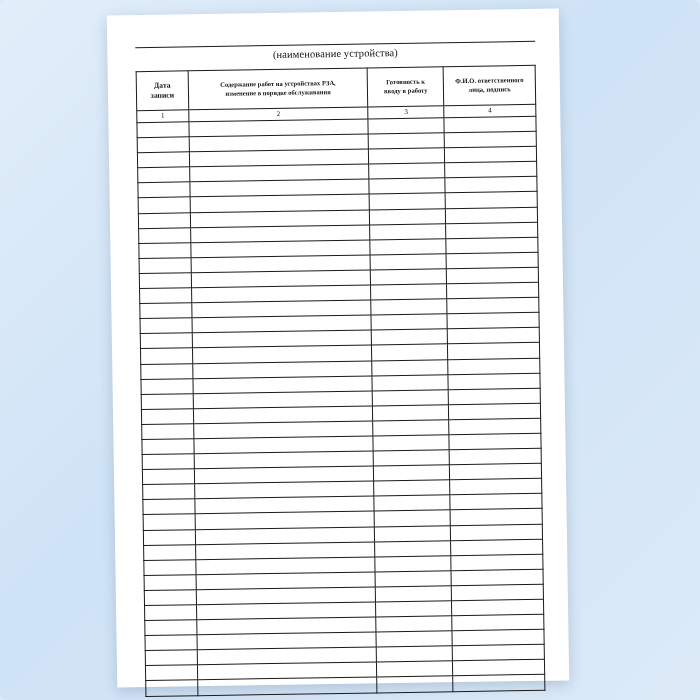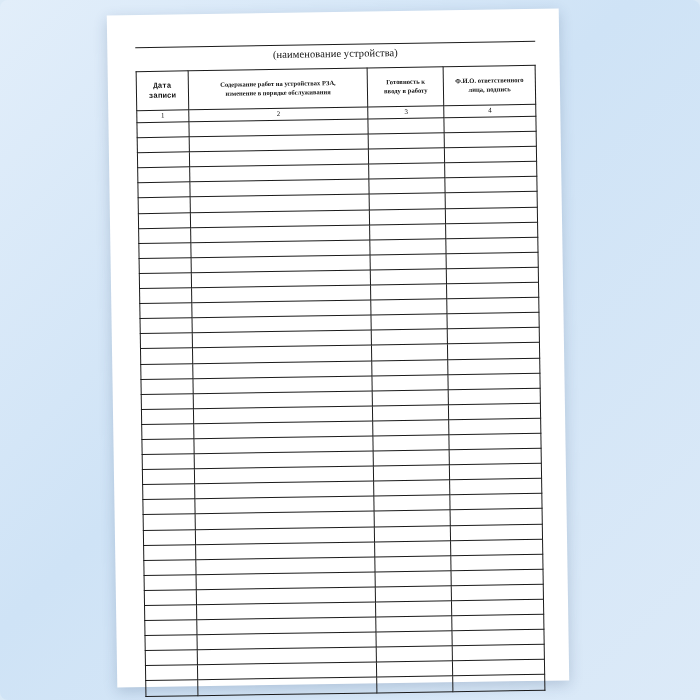--- a/index.html
+++ b/index.html
@@ -64,21 +64,21 @@
   thead th {
     font-weight: bold;
     font-size: 6.6px;
     line-height: 1.35;
     text-align: center;
     vertical-align: middle;
     padding: 4px 2px;
     height: 38px;
     color: #111;
   }
-  thead th.c1 { font-size: 7.6px; font-family: Liberation Mono, monospace; }
+  thead th.c1 { font-size: 7.6px; }
   thead th.c2 { font-size: 6.5px; }
   thead th.c3 { font-size: 6.6px; }
   thead th.c4 { font-size: 6.6px; }
   tr.numbers td {
     text-align: center;
     font-size: 7px;
     height: 11px;
     line-height: 11px;
     color: #111;
   }

